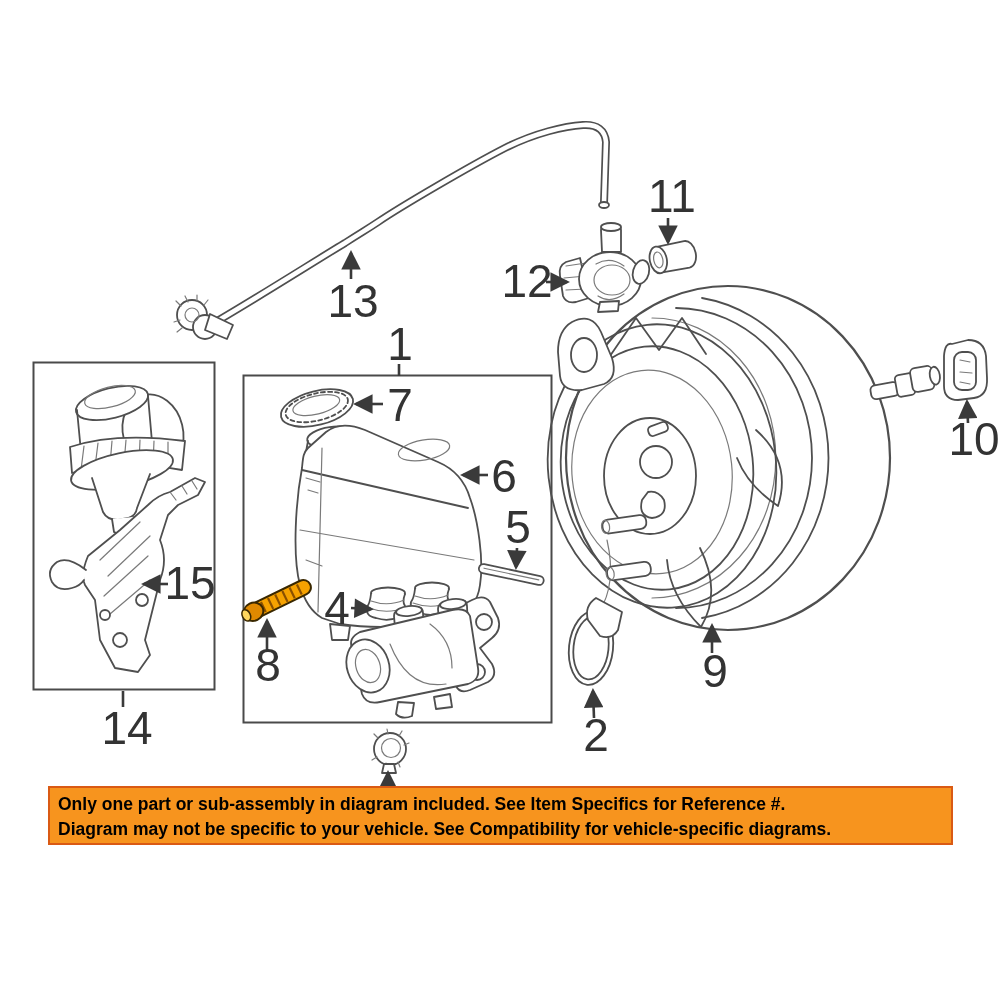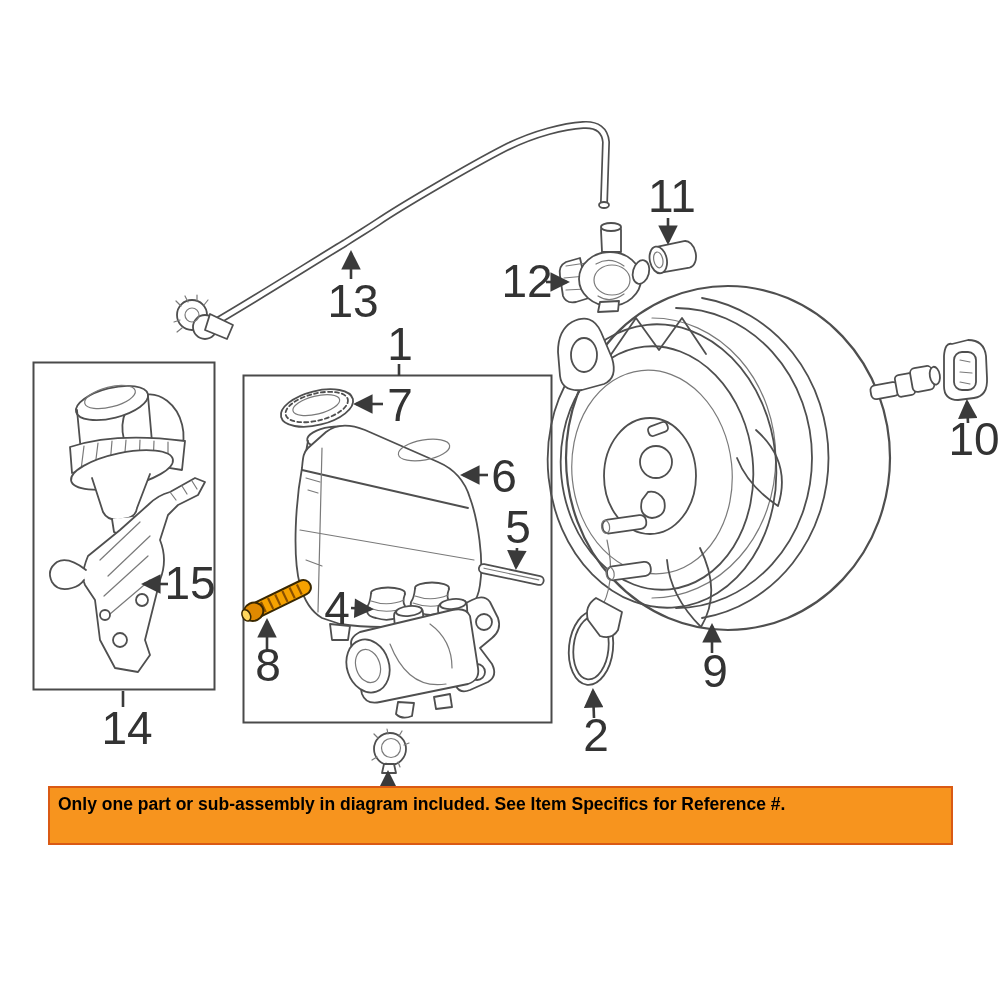--- a/index.html
+++ b/index.html
@@ -264,15 +264,16 @@
     </g>
     <g>
       <path class="lead" d="M168,584 L144,584" marker-end="url(#ah)"></path>
       <text class="num" x="190" y="599">15</text>
     </g>
   </g>
 </svg>
 
   <div class="banner">
     <div>Only one part or sub-assembly in diagram included. See Item Specifics for Reference #.</div>
+    <div>Diagram may not be specific to your vehicle. See Compatibility for vehicle-specific diagrams.</div>
   </div>
 
 </div>
 
 </body></html>

